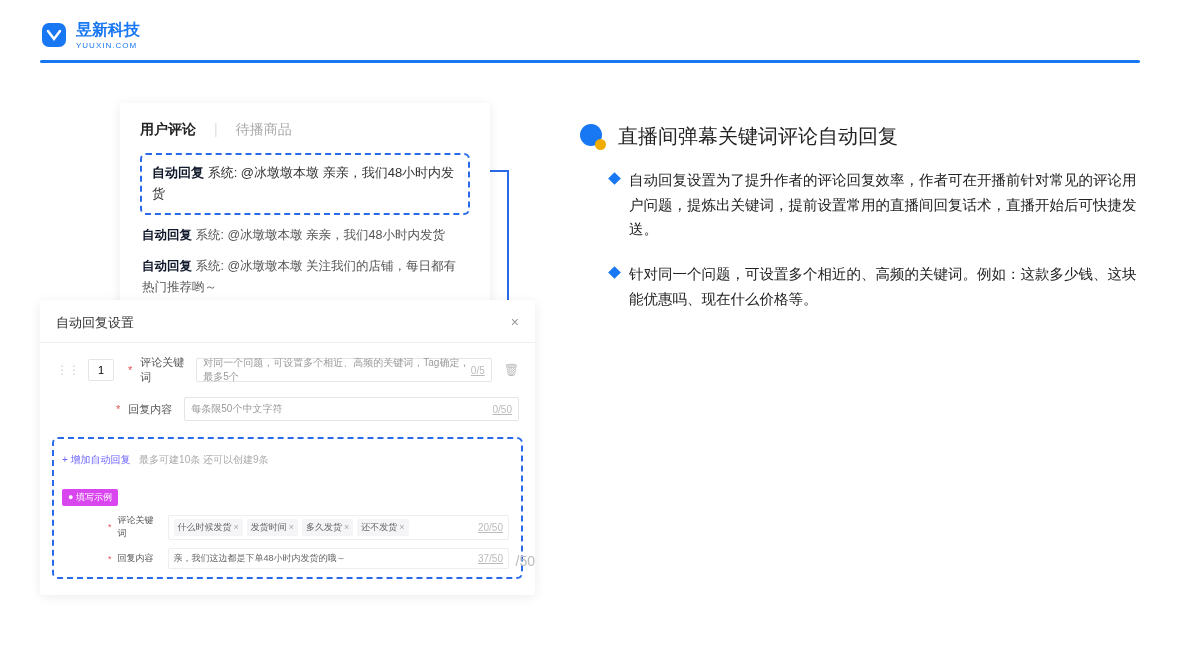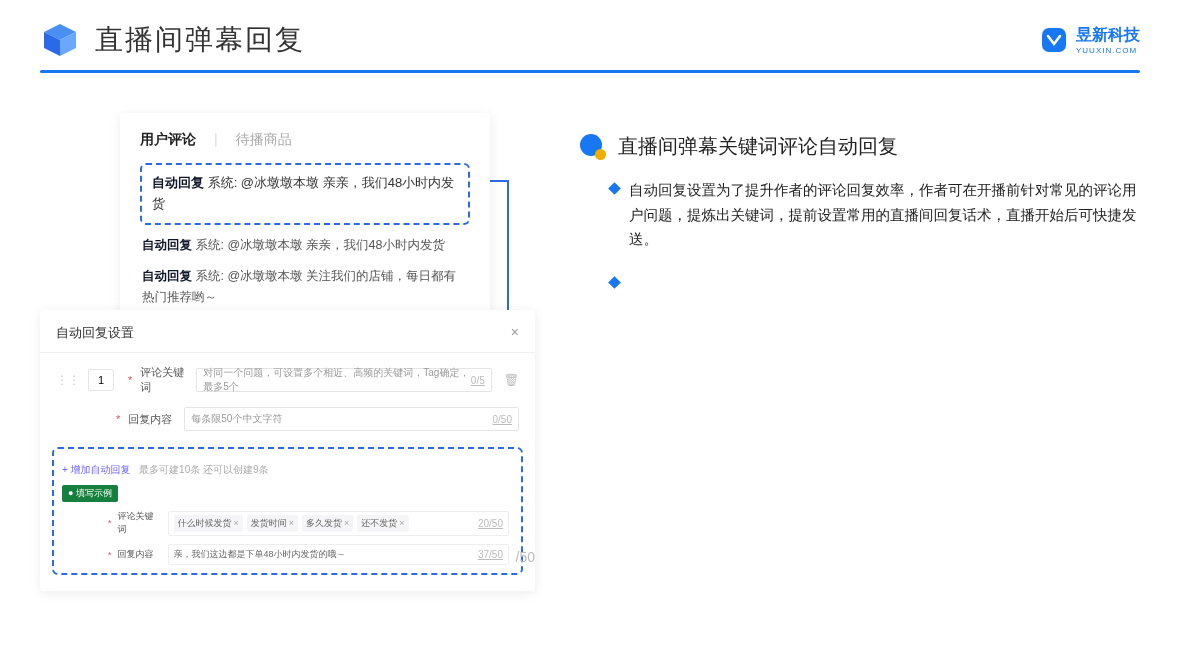--- a/index.html
+++ b/index.html
@@ -44,21 +44,21 @@
 .idx-input { width: 26px; height: 22px; border: 1px solid #e5e5e5; border-radius: 2px; text-align: center; font-size: 11px; }
 .req-star { color: #e55353; margin-left: 6px; }
 .field-label { color: #555; width: 48px; }
 .field-input { flex: 1; border: 1px solid #e5e5e5; border-radius: 2px; height: 24px; padding: 0 6px; font-size: 10px; color: #999; display: flex; align-items: center; justify-content: space-between; }
 .counter { color: #bbb; font-size: 10px; text-decoration: underline; }
 .trash { color: #bbb; margin-left: 4px; font-size: 12px; }
 
 .example-wrap { margin: 16px 12px 0; border: 2px dashed #2a6ae9; border-radius: 6px; padding: 10px 8px 4px; position: relative; }
 .add-link { color: #6c63ff; font-size: 10px; }
 .add-hint { color: #aaa; font-size: 10px; margin-left: 4px; }
-.example-badge { display: inline-block; background: #15803d; color: #fff; font-size: 9px; padding: 2px 6px; border-radius: 2px; margin: 8px 0 4px; }
+.example-badge { display: inline-block; background: #d946ef; color: #fff; font-size: 9px; padding: 2px 6px; border-radius: 2px; margin: 22px 0 4px; }
 .tag { display: inline-flex; align-items: center; background: #f5f5f7; padding: 2px 4px; border-radius: 2px; font-size: 9px; color: #666; gap: 2px; }
 .tag .x { color: #aaa; font-size: 9px; }
 .field-row2 { display: flex; align-items: center; gap: 6px; padding: 4px 4px; font-size: 9px; }
 .field-row2 .flabel { color: #555; width: 44px; }
 .field-row2 .box { flex: 1; border: 1px solid #eee; border-radius: 2px; padding: 3px 5px; display: flex; align-items: center; justify-content: space-between; gap: 20px; }
 .tags { display: flex; gap: 4px; flex-wrap: wrap; }
 .extra-counter { position: absolute; right: -14px; bottom: 8px; font-size: 14px; color: #bbb; }
 .la { position: absolute; left: 445px; top: 405px; width: 24px; height: 2px; background: #2a6ae9; }
 
 .right-col { width: 560px; padding-top: 20px; }
@@ -68,28 +68,20 @@
 .bubble-orange { position: absolute; width: 11px; height: 11px; background: #f0ad00; border-radius: 50%; right: 0; bottom: 0; }
 .sec-title { font-size: 20px; color: #222; font-weight: 500; }
 .bullet { display: flex; gap: 10px; padding: 10px 0 10px 30px; }
 .diamond { width: 9px; height: 9px; background: #1877f2; transform: rotate(45deg); margin-top: 6px; flex-shrink: 0; }
 .bullet-text { font-size: 14.5px; line-height: 1.7; color: #222; }
 </style>
 </head>
 <body>
 
 <div class="header">
-  <div class="header-left">
-    <svg class="cube-icon" viewBox="0 0 40 40">
-      <polygon points="20,4 36,12 20,20 4,12" fill="#4a90f2"></polygon>
-      <polygon points="4,12 20,20 20,36 4,28" fill="#2a6ae9"></polygon>
-      <polygon points="36,12 20,20 20,36 36,28" fill="#6aa8ff"></polygon>
-    </svg>
-    <div class="page-title">直播间弹幕回复</div>
-  </div>
   <div class="brand">
     <svg class="brand-icon" viewBox="0 0 28 28">
       <rect x="2" y="2" width="24" height="24" rx="7" fill="#1877f2"></rect>
       <path d="M8 10 L14 18 L20 10" stroke="#fff" stroke-width="2.5" fill="none" stroke-linecap="round"></path>
     </svg>
     <div class="brand-text">
       <span class="brand-name">昱新科技</span>
       <span class="brand-sub">YUUXIN.COM</span>
     </div>
   </div>
@@ -199,15 +191,16 @@
           <div class="bubble-orange"></div>
       </div>
       <div class="sec-title">直播间弹幕关键词评论自动回复</div>
     </div>
     <div class="bullet">
       <div class="diamond"></div>
       <div class="bullet-text">自动回复设置为了提升作者的评论回复效率，作者可在开播前针对常见的评论用户问题，提炼出关键词，提前设置常用的直播间回复话术，直播开始后可快捷发送。</div>
     </div>
     <div class="bullet">
       <div class="diamond"></div>
+      <div class="bullet-text">针对同一个问题，可设置多个相近的、高频的关键词。例如：这款多少钱、这块能优惠吗、现在什么价格等。</div>
     </div>
   </div>
 </div>
 
 </body></html>

